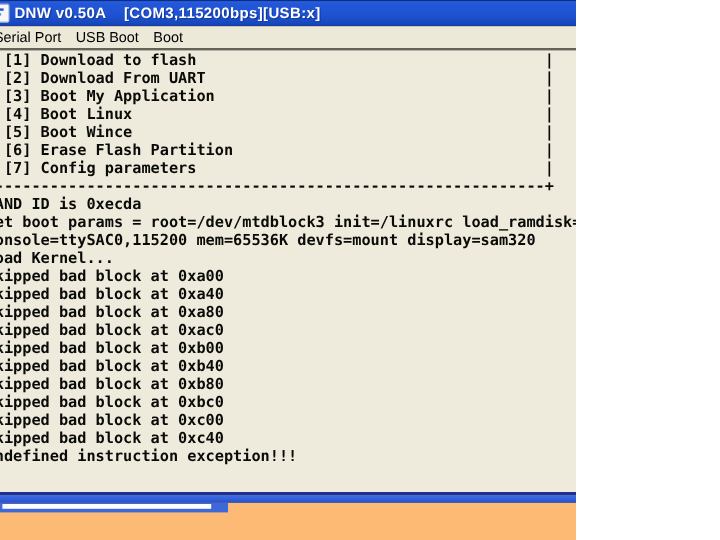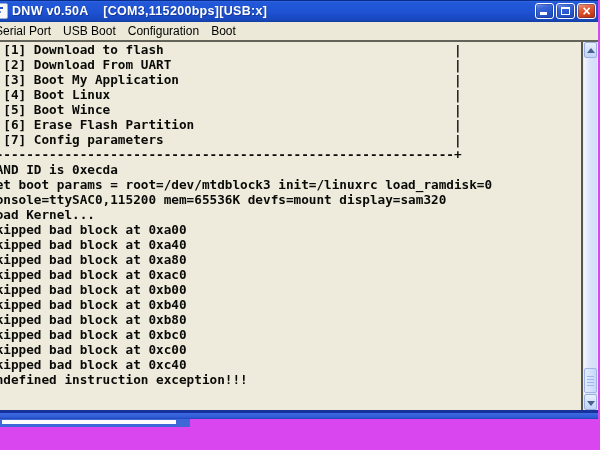--- a/index.html
+++ b/index.html
@@ -1,16 +1,16 @@
 <!DOCTYPE html>
 <html><head>
 <meta charset="utf-8">
 <style>
   html,body{margin:0;padding:0;background:#ffffff;}
-  .stage{position:relative;width:600px;height:450px;overflow:hidden;background:#d946ef;
+  .stage{position:relative;width:480px;height:450px;overflow:hidden;background:#fdba74;
          font-family:"Liberation Sans",sans-serif;}
   .window{position:absolute;left:-13px;top:0;width:611px;height:419px;}
 
   
   .titlebar{position:absolute;left:0;top:0;right:0;height:22px;
     background:linear-gradient(180deg,#3670e8 0%,#2258d8 12%,#1e52d2 55%,#1848c0 88%,#123f9f 100%);
     box-shadow:inset 0 1px 0 #0a2d8c;
     display:flex;align-items:center;}
   .title-icon{width:14px;height:14px;margin-left:5px;background:#f7f7f7;border:1px solid #9db0d8;
     border-radius:2px;position:relative;flex:0 0 auto;}
@@ -84,21 +84,20 @@
         </div>
         <div class="btn close">
           <span class="glyph-close">×</span>
         </div>
       </div>
     </div>
 
     <div class="menubar">
       <span class="menu-item">Serial Port</span>
       <span class="menu-item">USB Boot</span>
-      <span class="menu-item">Configuration</span>
       <span class="menu-item">Boot</span>
     </div>
 
     <div class="client">
       <div class="term">
         <div class="tline">| [1] Download to flash                                      |</div>
         <div class="tline">| [2] Download From UART                                     |</div>
         <div class="tline">| [3] Boot My Application                                    |</div>
         <div class="tline">| [4] Boot Linux                                             |</div>
         <div class="tline">| [5] Boot Wince                                             |</div>

